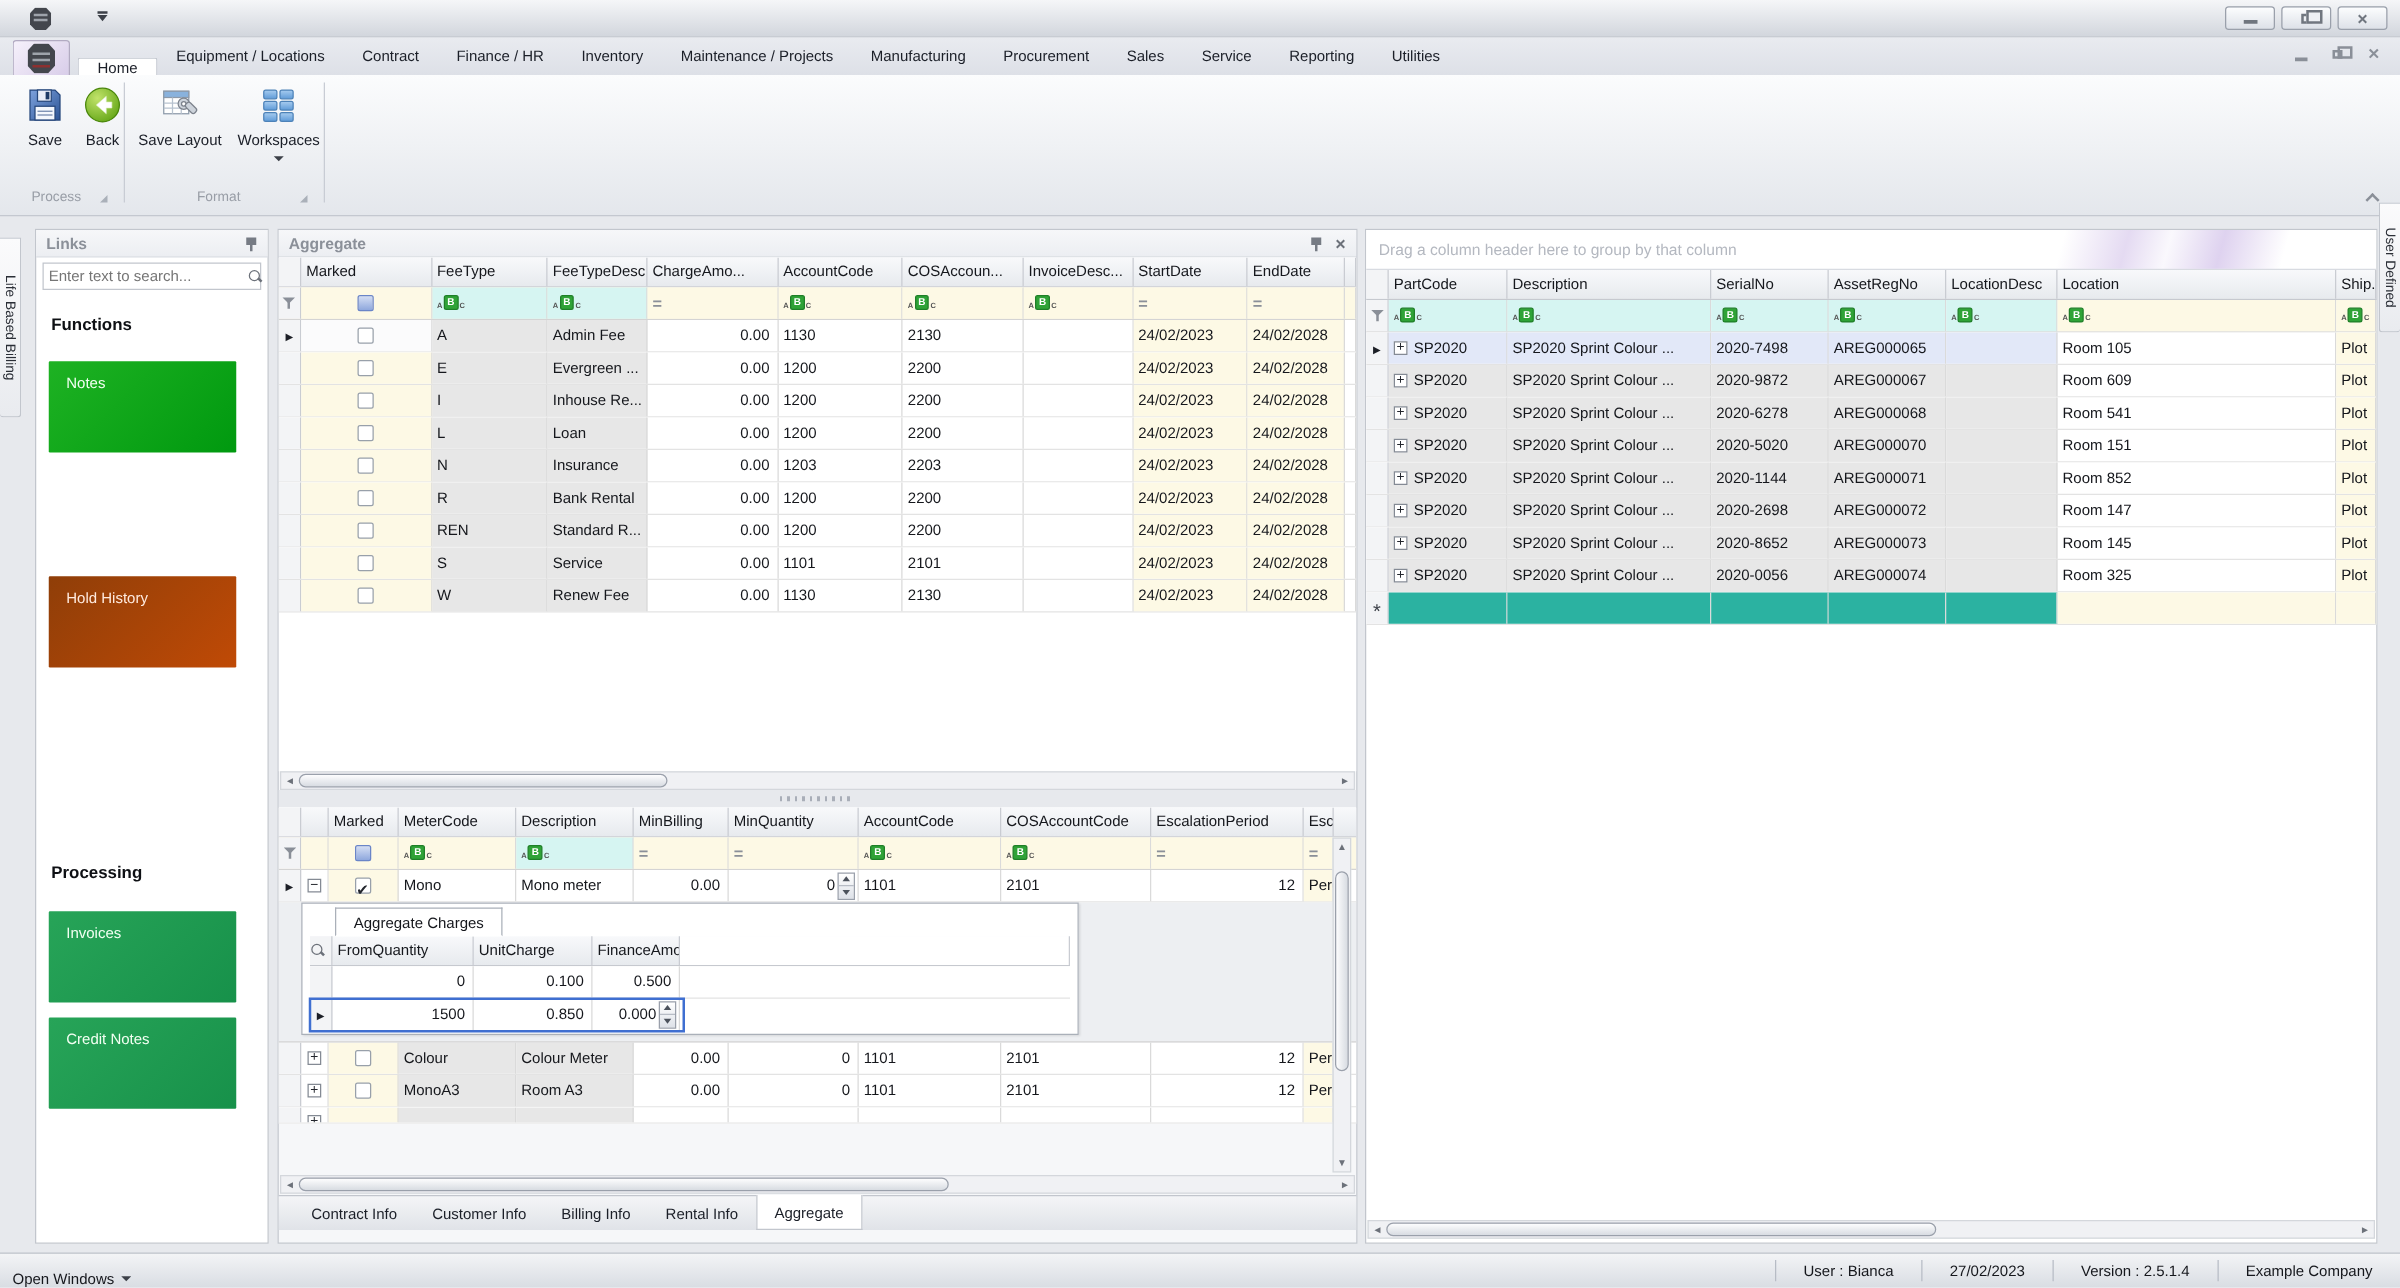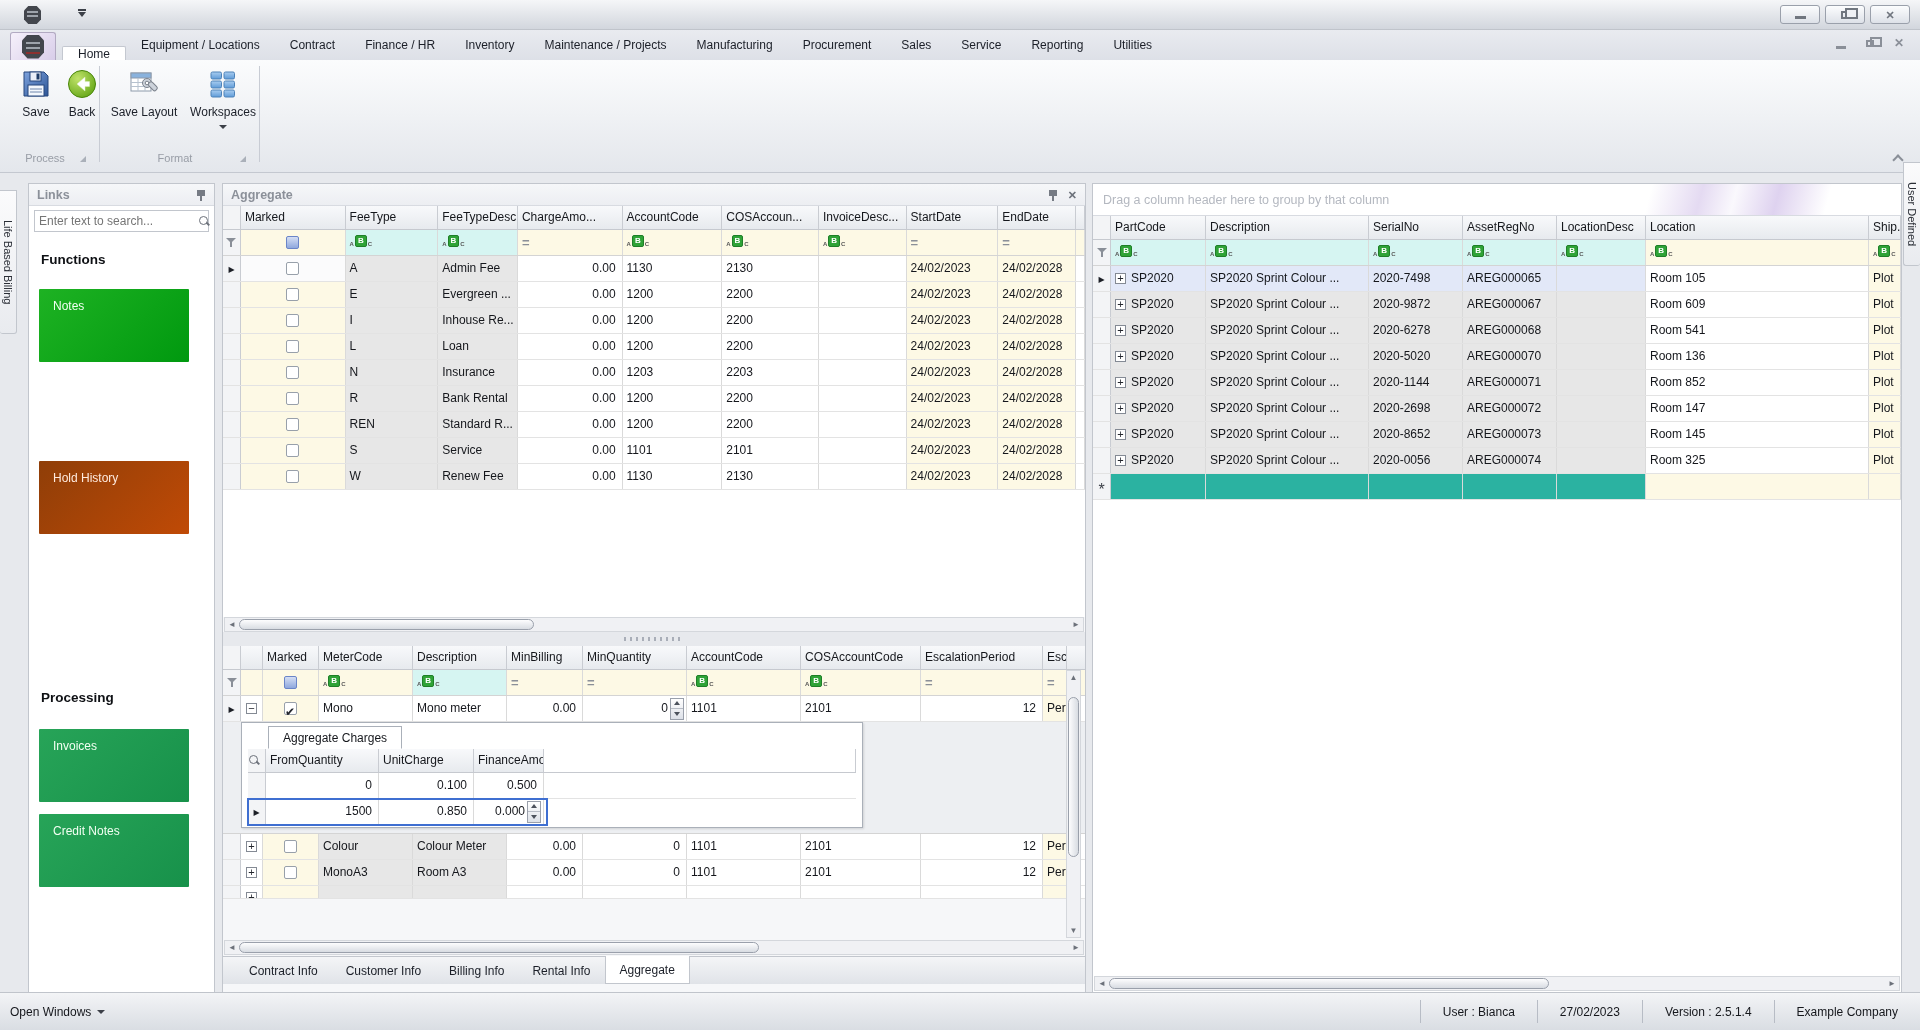--- a/index.html
+++ b/index.html
@@ -137,21 +137,21 @@
   .btab{display:flex;align-items:center;padding:0 14px;font-size:12px;color:#1b1f28;white-space:nowrap}
   .btab.active{background:#fff;border:1px solid #c2c6cd;border-top:none;margin-top:-1px;position:relative}
 
   
   .groupbar{position:relative;height:32px;background:#fff;border-bottom:1px solid #d8dbe1;overflow:hidden}
   .groupbar .hint{position:absolute;left:10px;top:9px;color:#b4b8c0;font-size:12.5px}
   .groupdecor{position:absolute;right:0;top:0;width:420px;height:32px;background:
     linear-gradient(105deg,transparent 40%,rgba(196,174,226,.45) 52%,rgba(230,222,244,.2) 60%,rgba(190,166,224,.5) 70%,transparent 82%)}
 
   
-  .statusbar{position:absolute;left:0;right:0;bottom:0;height:38px;background:linear-gradient(#f3f4f6,#d9dde3);border-top:1px solid #c0c4cb;display:flex;align-items:center;font-size:12px;color:#15171c}
+  .statusbar{position:absolute;left:0;right:0;bottom:0;height:28px;background:linear-gradient(#f3f4f6,#d9dde3);border-top:1px solid #c0c4cb;display:flex;align-items:flex-end;font-size:12px;color:#15171c}
   .sb-left{display:flex;align-items:center;gap:6px;padding-left:10px}
   .sb-right{margin-left:auto;display:flex;align-items:center;height:100%}
   .sb-item{display:flex;align-items:center;height:60%;padding:0 22px;border-left:1px solid #b7bcc5}
   .caret-d{width:0;height:0;border-left:4px solid transparent;border-right:4px solid transparent;border-top:4px solid #3c4048}
 
   
   .ic32{width:32px;height:32px;display:block}
 </style>
 </head>
 <body>
@@ -784,21 +784,21 @@
     <div class="row">
       <div class="c ind" style="width:18px"></div>
       <div class="c gy" style="width:95px;display:flex;align-items:center;gap:5px">
           <span class="exp plus"></span>
           <span>SP2020</span>
         </div>
       <div class="c gy" style="width:163px">SP2020 Sprint Colour ...</div>
       <div class="c gy" style="width:94px">2020-5020</div>
       <div class="c gy" style="width:94px">AREG000070</div>
       <div class="c gy" style="width:89px"></div>
-      <div class="c" style="width:223px">Room 136</div>
+      <div class="c" style="width:223px">Room 151</div>
       <div class="c yl" style="flex:1">Plot</div>
     </div>
     <div class="row">
       <div class="c ind" style="width:18px"></div>
       <div class="c gy" style="width:95px;display:flex;align-items:center;gap:5px">
           <span class="exp plus"></span>
           <span>SP2020</span>
         </div>
       <div class="c gy" style="width:163px">SP2020 Sprint Colour ...</div>
       <div class="c gy" style="width:94px">2020-1144</div>

